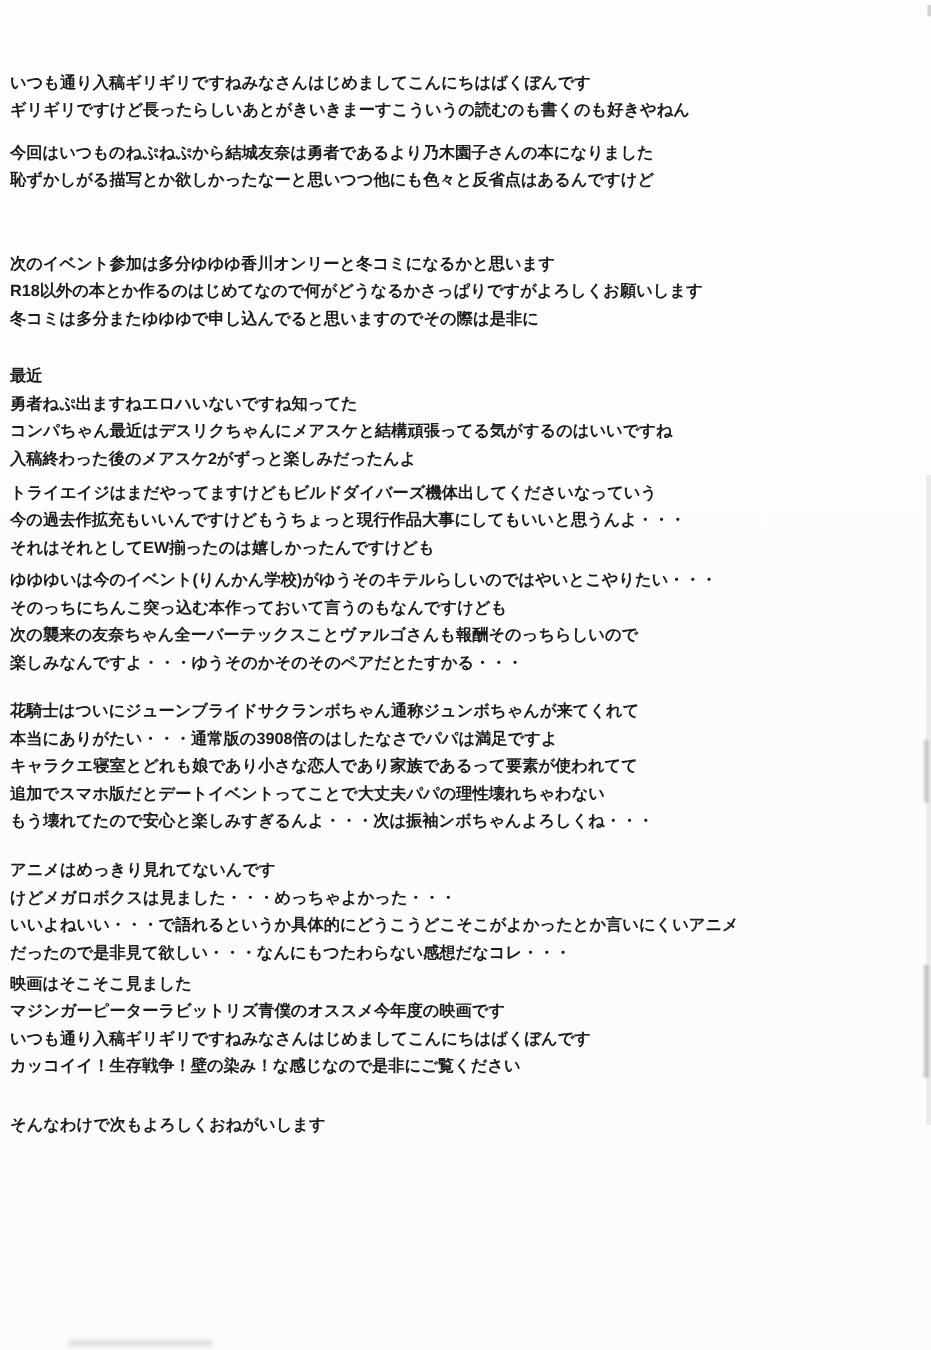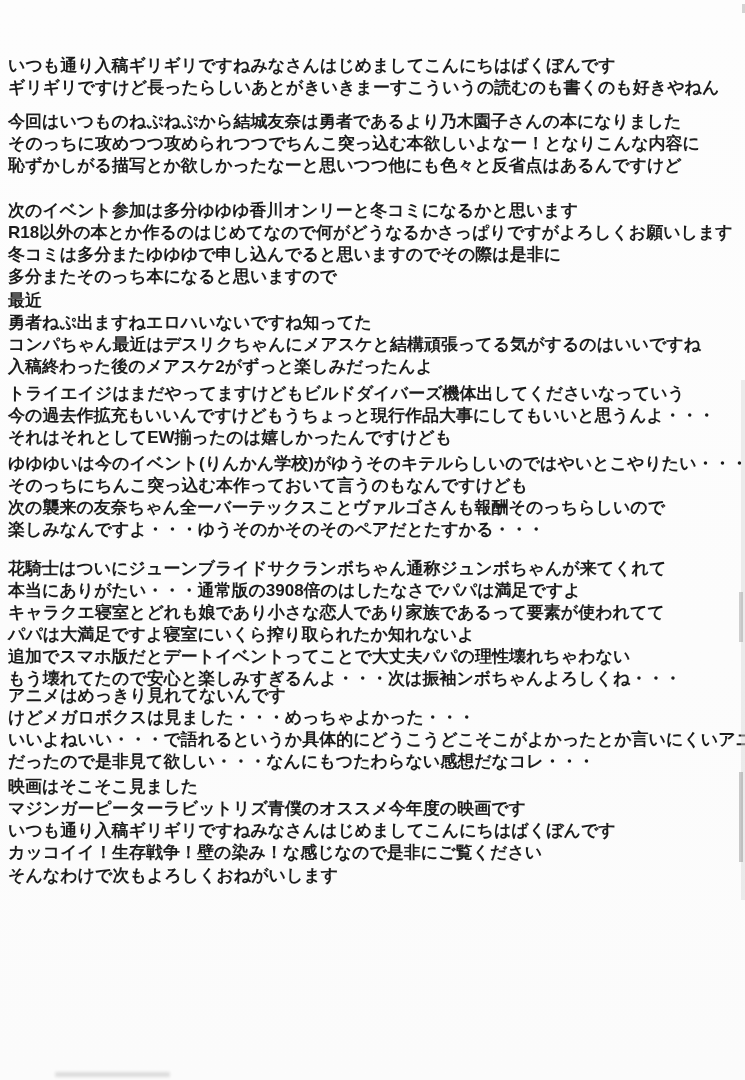--- a/index.html
+++ b/index.html
@@ -17,21 +17,21 @@
   .page {
     position: absolute;
     inset: 0;
     background: linear-gradient(180deg, #fdfdfd 0%, #fcfcfc 60%, #fbfbfb 100%);
   }
   .para {
     position: absolute;
     left: 8px;
     right: 2px;
     color: #1c1c1c;
-    font-size: 17px;
+    font-size: 13px;
     line-height: 22px;
     font-weight: 600;
     letter-spacing: 0px;
     white-space: nowrap;
   }
   .line {
     height: 22px;
   }
   
   .artifact {
@@ -87,29 +87,27 @@
 
 <div class="page">
 
   <div class="para" style="top:55px">
     <div class="line">いつも通り入稿ギリギリですねみなさんはじめましてこんにちはばくぼんです</div>
     <div class="line">ギリギリですけど長ったらしいあとがきいきまーすこういうの読むのも書くのも好きやねん</div>
   </div>
 
   <div class="para" style="top:111px">
     <div class="line">今回はいつものねぷねぷから結城友奈は勇者であるより乃木園子さんの本になりました</div>
-    <div class="line">そのっちに攻めつつ攻められつつでちんこ突っ込む本欲しいよなー！となりこんな内容に</div>
     <div class="line">恥ずかしがる描写とか欲しかったなーと思いつつ他にも色々と反省点はあるんですけど</div>
   </div>
 
   <div class="para" style="top:200px">
     <div class="line">次のイベント参加は多分ゆゆゆ香川オンリーと冬コミになるかと思います</div>
     <div class="line">R18以外の本とか作るのはじめてなので何がどうなるかさっぱりですがよろしくお願いします</div>
     <div class="line">冬コミは多分またゆゆゆで申し込んでると思いますのでその際は是非に</div>
-    <div class="line">多分またそのっち本になると思いますので</div>
   </div>
 
   <div class="para" style="top:290px">
     <div class="line">最近</div>
     <div class="line">勇者ねぷ出ますねエロハいないですね知ってた</div>
     <div class="line">コンパちゃん最近はデスリクちゃんにメアスケと結構頑張ってる気がするのはいいですね</div>
     <div class="line">入稿終わった後のメアスケ2がずっと楽しみだったんよ</div>
   </div>
 
   <div class="para" style="top:383px">
@@ -122,40 +120,39 @@
     <div class="line">ゆゆゆいは今のイベント(りんかん学校)がゆうそのキテルらしいのではやいとこやりたい・・・</div>
     <div class="line">そのっちにちんこ突っ込む本作っておいて言うのもなんですけども</div>
     <div class="line">次の襲来の友奈ちゃん全ーバーテックスことヴァルゴさんも報酬そのっちらしいので</div>
     <div class="line">楽しみなんですよ・・・ゆうそのかそのそのペアだとたすかる・・・</div>
   </div>
 
   <div class="para" style="top:558px">
     <div class="line">花騎士はついにジューンブライドサクランボちゃん通称ジュンボちゃんが来てくれて</div>
     <div class="line">本当にありがたい・・・通常版の3908倍のはしたなさでパパは満足ですよ</div>
     <div class="line">キャラクエ寝室とどれも娘であり小さな恋人であり家族であるって要素が使われてて</div>
-    <div class="line">パパは大満足ですよ寝室にいくら搾り取られたか知れないよ</div>
     <div class="line">追加でスマホ版だとデートイベントってことで大丈夫パパの理性壊れちゃわない</div>
     <div class="line">もう壊れてたので安心と楽しみすぎるんよ・・・次は振袖ンボちゃんよろしくね・・・</div>
   </div>
 
   <div class="para" style="top:685px">
     <div class="line">アニメはめっきり見れてないんです</div>
     <div class="line">けどメガロボクスは見ました・・・めっちゃよかった・・・</div>
     <div class="line">いいよねいい・・・で語れるというか具体的にどうこうどこそこがよかったとか言いにくいアニメ</div>
     <div class="line">だったので是非見て欲しい・・・なんにもつたわらない感想だなコレ・・・</div>
   </div>
 
   <div class="para" style="top:776px">
     <div class="line">映画はそこそこ見ました</div>
     <div class="line">マジンガーピーターラビットリズ青僕のオススメ今年度の映画です</div>
     <div class="line">いつも通り入稿ギリギリですねみなさんはじめましてこんにちはばくぼんです</div>
     <div class="line">カッコイイ！生存戦争！壁の染み！な感じなので是非にご覧ください</div>
   </div>
 
-  <div class="para" style="top:865px">
+  <div class="para" style="top:889px">
     <div class="line">そんなわけで次もよろしくおねがいします</div>
   </div>
 
   <div class="artifact smudge-bottom-left"></div>
   <div class="artifact edge-band"></div>
   <div class="artifact edge-streak-1"></div>
   <div class="artifact edge-streak-2"></div>
   <div class="artifact edge-speck-top"></div>
 
 </div>

